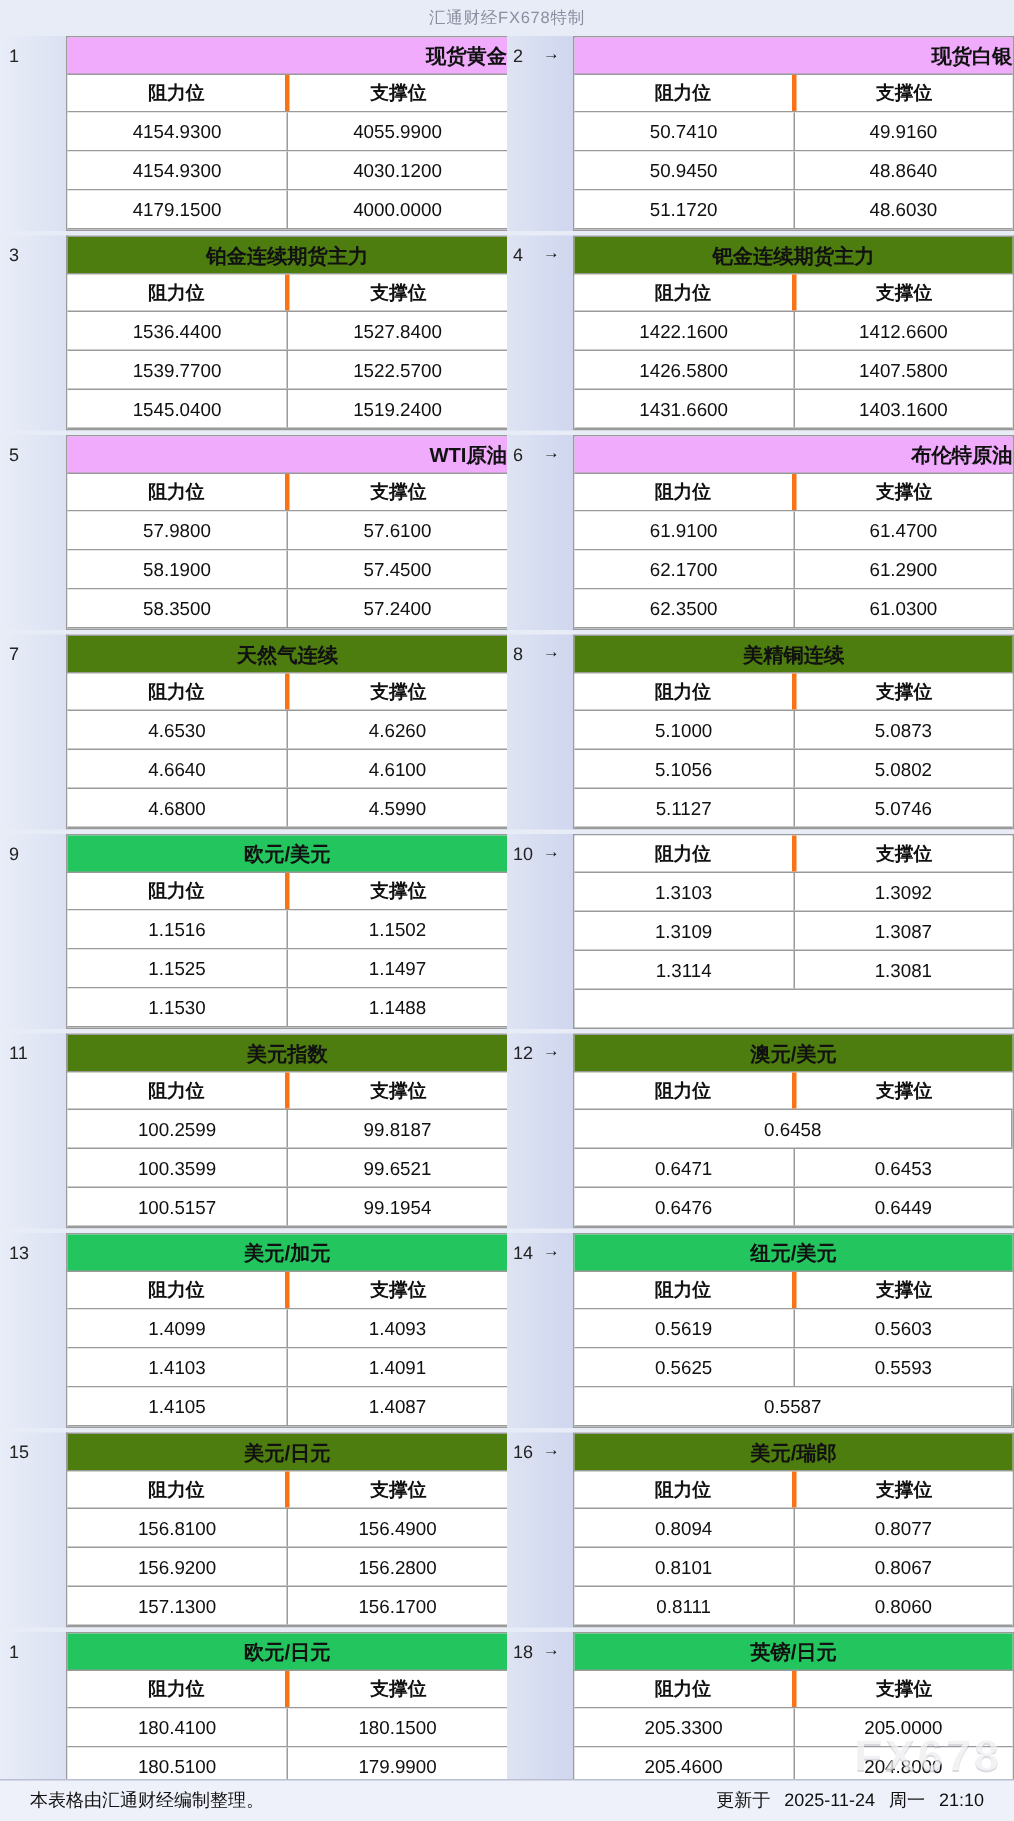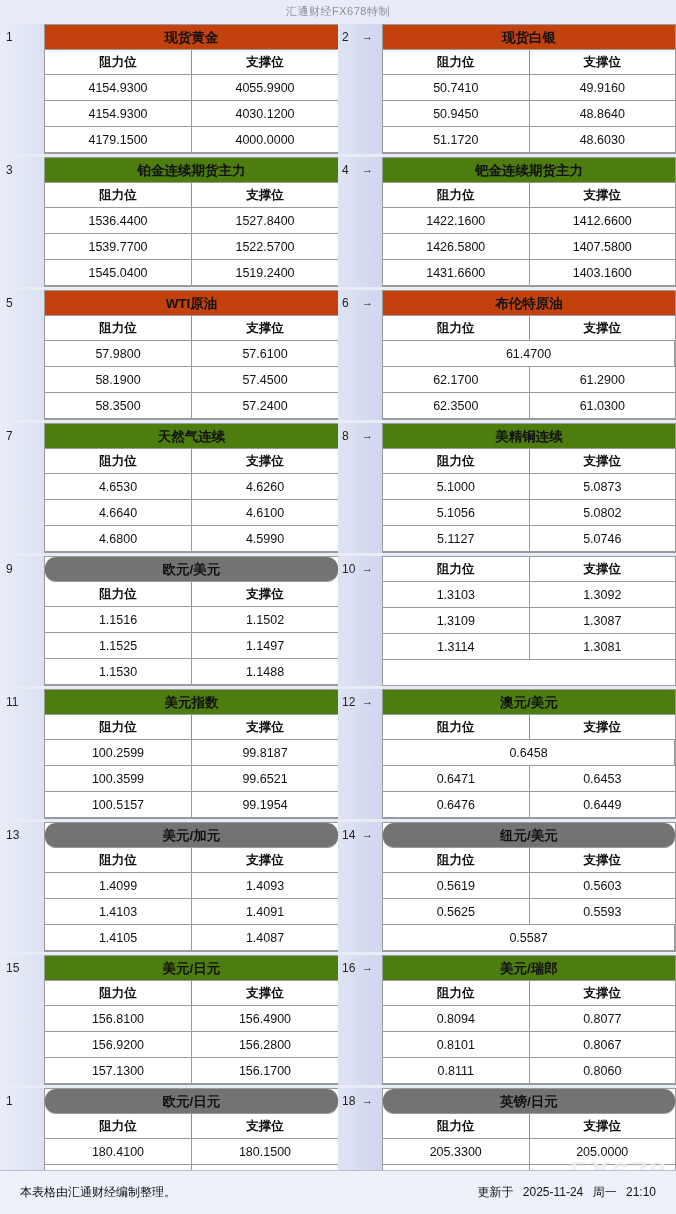--- a/index.html
+++ b/index.html
@@ -51,43 +51,43 @@
     border-right:none;
     box-sizing:border-box;
   }
   .panel.right{border-right:1px solid #9a9a9a;}
   .ptitle{
     height:25px;line-height:25px;text-align:center;
     font-weight:bold;font-size:13.5px;
     border-bottom:1px solid #9a9a9a;
     box-sizing:border-box;
   }
-  .t-yellow{background:#c2410c;}
+  .t-yellow{background:#f0abfc;text-align:right;}
   .t-blue{background:#4d7c0f;}
-  .t-purple{background:#737373;border-radius:11px;}
+  .t-purple{background:#22c55e;}
   .hdr{
     display:flex;height:25px;box-sizing:border-box;
     border-bottom:1px solid #9a9a9a;background:#fff;
   }
   .hdr div{
     flex:1;text-align:center;line-height:25px;font-weight:bold;font-size:12.5px;
   }
-  .hdr div:first-child{border-right:1px solid #f97316;}
+  .hdr div:first-child{border-right:3px solid #f97316;}
   .drow{
     display:flex;height:26px;box-sizing:border-box;
     border-bottom:1px solid #9a9a9a;background:#fff;
   }
   .drow:last-child{border-bottom:1px solid #9a9a9a;}
   .drow div{
     flex:1;text-align:center;line-height:26px;font-size:12.5px;
   }
   .drow div:first-child{border-right:1px solid #9a9a9a;}
   .block-gap{height:3px;width:676px;background:#e7ecf7;}
   .footer{
-    position:absolute;left:0;bottom:0;width:676px;height:44px;
+    position:absolute;left:0;bottom:0;width:676px;height:28px;
     background:#eef1fa;
     border-top:1px solid #b9bed0;
     box-sizing:border-box;
     display:flex;align-items:center;justify-content:space-between;
     padding:0 20px;font-size:12px;color:#111;
   }
   .footer .right span{margin-left:6px;}
 </style>
 </head>
 <body>
@@ -218,20 +218,21 @@
         <div class="gutter-num arrow">6</div>
         <span style="position: absolute; top: 6px; left: 24px; font-size: 11px;">→</span>
       </div>
       <div class="panel right">
         <div class="ptitle t-yellow">布伦特原油</div>
         <div class="hdr">
           <div>阻力位</div>
           <div>支撑位</div>
         </div>
         <div class="drow">
+          <div>61.9100</div>
           <div>61.4700</div>
         </div>
         <div class="drow">
           <div>62.1700</div>
           <div>61.2900</div>
         </div>
         <div class="drow">
           <div>62.3500</div>
           <div>61.0300</div>
         </div>

